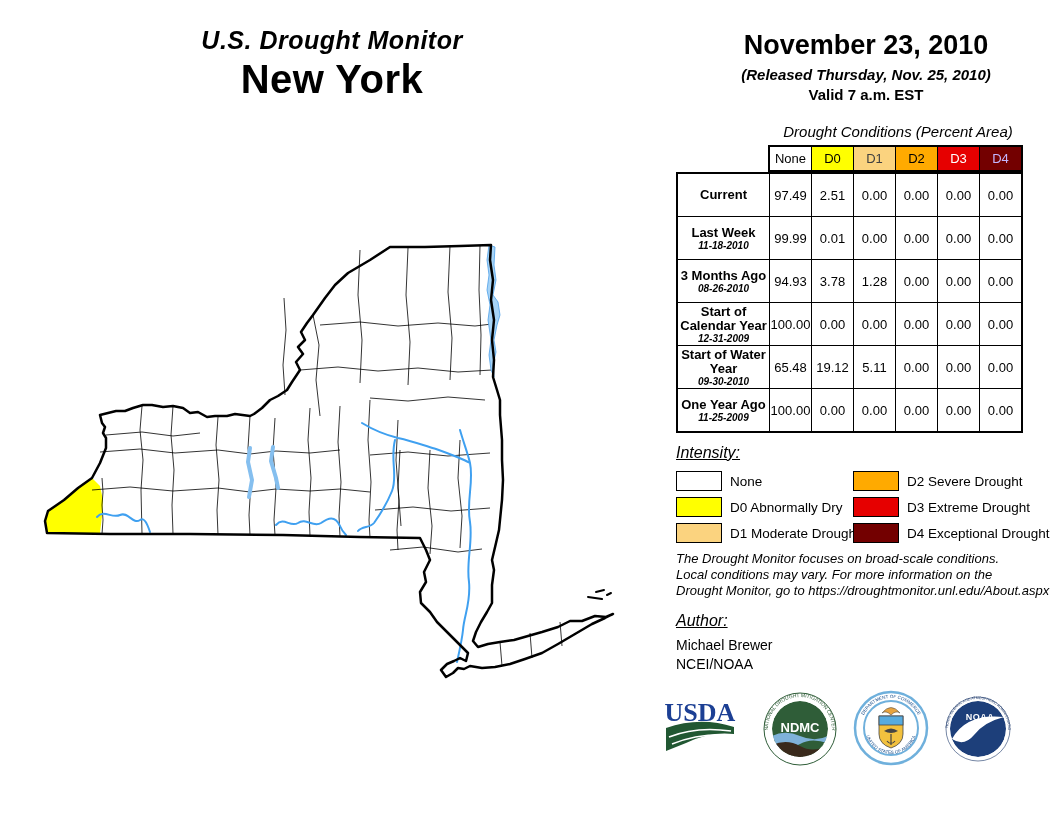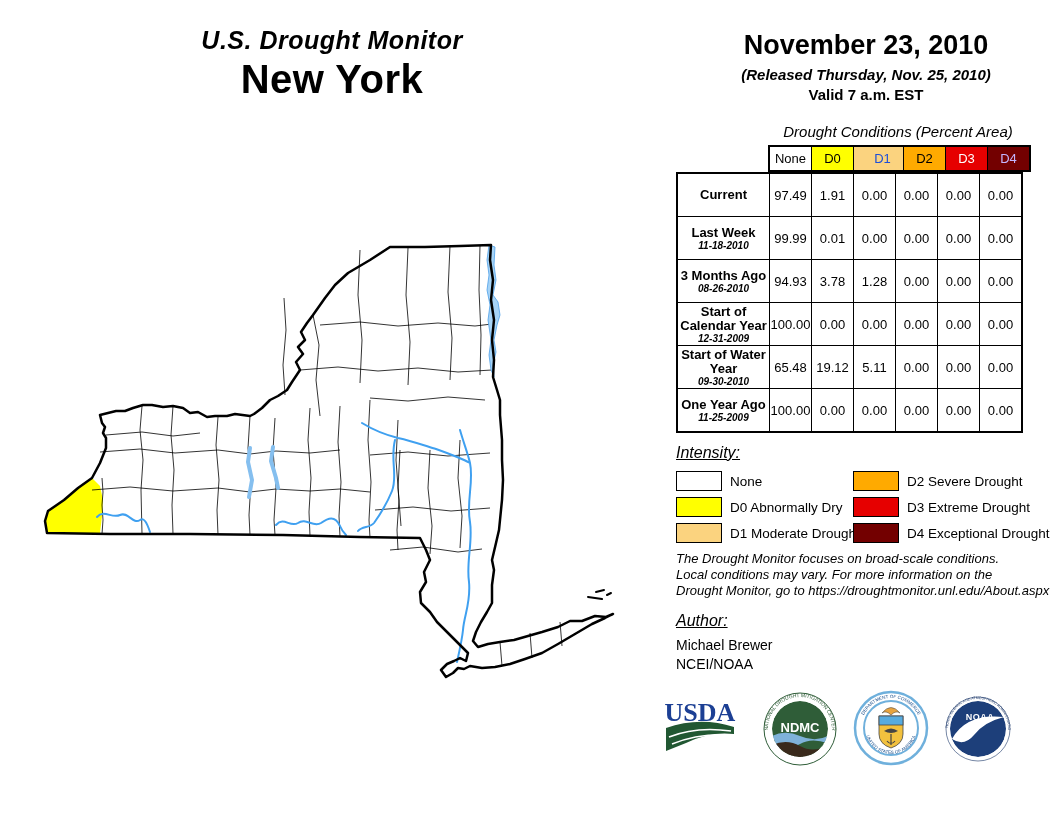--- a/index.html
+++ b/index.html
@@ -69,35 +69,35 @@
     <div class="date-main">November 23, 2010</div>
     <div class="date-released">(Released Thursday, Nov. 25, 2010)</div>
     <div class="date-valid">Valid 7 a.m. EST</div>
   </div>
 
   <div class="tbl-title">Drought Conditions (Percent Area)</div>
 
   <div class="hdr-strip">
     <div class="hcell" style="background-color: rgb(255, 255, 255); color: rgb(0, 0, 0);">None</div>
     <div class="hcell" style="background-color: rgb(255, 255, 0); color: rgb(0, 0, 0);">D0</div>
-    <div class="hcell" style="background-color: rgb(251, 211, 127); color: #1d4ed8; padding-left: 8px;">D1</div>
+    <div class="hcell" style="background-color: rgb(251, 211, 127); color: #404040;">D1</div>
     <div class="hcell" style="background-color: rgb(255, 170, 0); color: rgb(0, 0, 0);">D2</div>
     <div class="hcell" style="background-color: rgb(230, 0, 0); color: rgb(255, 255, 255);">D3</div>
     <div class="hcell" style="background-color: rgb(115, 0, 0); color: #c4b5fd;">D4</div>
   </div>
 
   <table class="drought">
     <tbody>
         <tr>
       <td class="lbl">
             <div class="lbl-main">Current</div>
             <div class="lbl-date"></div>
           </td>
       <td class="val">97.49</td>
-      <td class="val">1.91</td>
+      <td class="val">2.51</td>
       <td class="val">0.00</td>
       <td class="val">0.00</td>
       <td class="val">0.00</td>
       <td class="val">0.00</td>
     </tr>
     <tr>
       <td class="lbl">
             <div class="lbl-main">Last Week</div>
             <div class="lbl-date">11-18-2010</div>
           </td>

